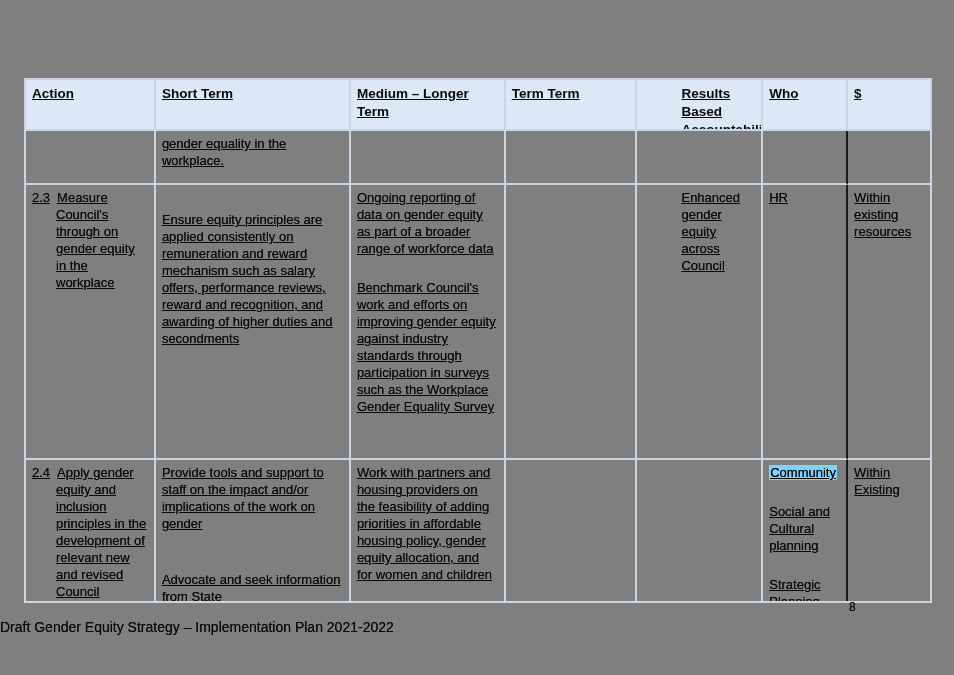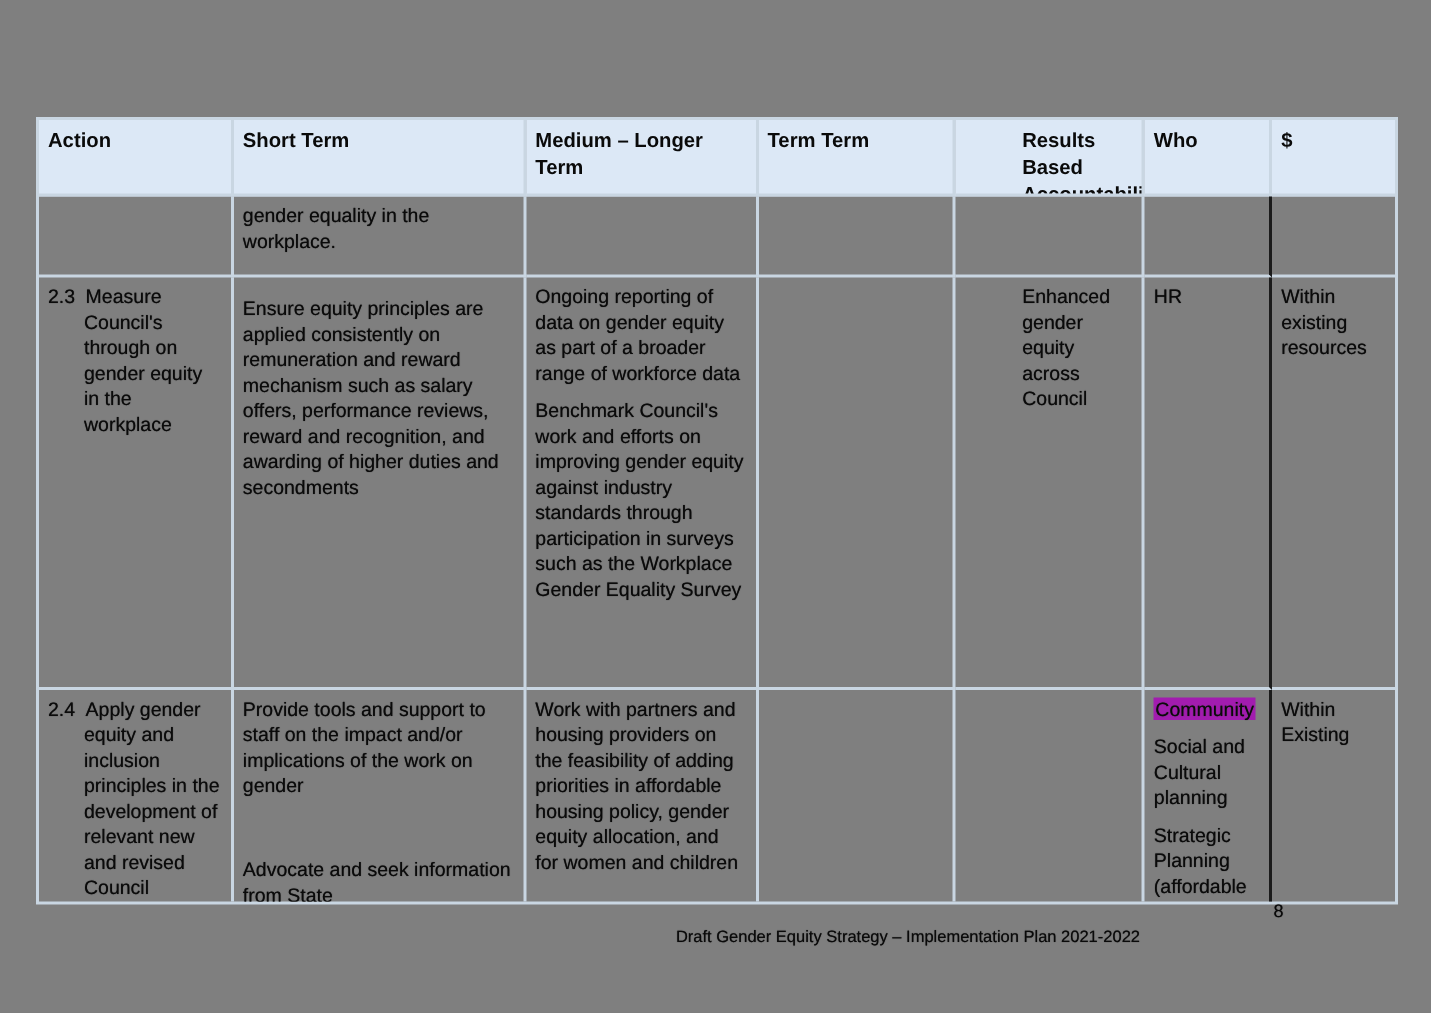--- a/index.html
+++ b/index.html
@@ -10,21 +10,21 @@
     font-family: "Liberation Sans", sans-serif;
     color: #0a0a0a;
     overflow: hidden;
   }
   .doc-table {
     position: absolute;
     left: 24px; top: 78px;
     width: 908px; height: 525px;
     border: 2px solid #c9d6e2;
   }
-  .tr { display: flex; }
+  .tr { display: flex; text-decoration: underline; }
   .td, .th {
     border-right: 2px solid #c9d6e2;
     border-bottom: 2px solid #c9d6e2;
     overflow: hidden;
     padding: 4px 6px;
     font-size: 13px;
     line-height: 17px;
     text-shadow: 0 0 0.6px #222;
   }
   .th {
@@ -46,35 +46,35 @@
   
   .row-head .th { height: 51px; }
   .row-1 .td { height: 54px; }
   .row-2 .td { height: 275px; }
   .row-3 .td { height: 141px; border-bottom: none; }
   
   .td.who-cell { border-right-color: #1b1b1b; }
   
   .action-p { padding-left: 24px; text-indent: -24px; }
   .action-num { margin-right: 7px; }
-  .gap { margin-top: 8px; }
+  .gap { margin-top: 22px; }
   .gap-xl { margin-top: 39px; }
-  .hl { background: #a21caf; padding: 0 1px; }
+  .hl { background: #7dd3fc; padding: 0 1px; }
   .page-number {
     position: absolute;
     top: 600px; left: 849px;
     font-size: 12px;
     text-shadow: 0 0 0.6px #222;
   }
   .footer {
     position: absolute;
     top: 619px; left: 0;
     width: 760px;
-    text-align: right;
-    font-size: 11px;
+    text-align: left;
+    font-size: 14px;
     text-shadow: 0 0 0.6px #222;
   }
 </style>
 </head>
 <body>
 
 <div class="doc-table">
 
   <div class="tr row-head">
     <div class="th c0">Action</div>

